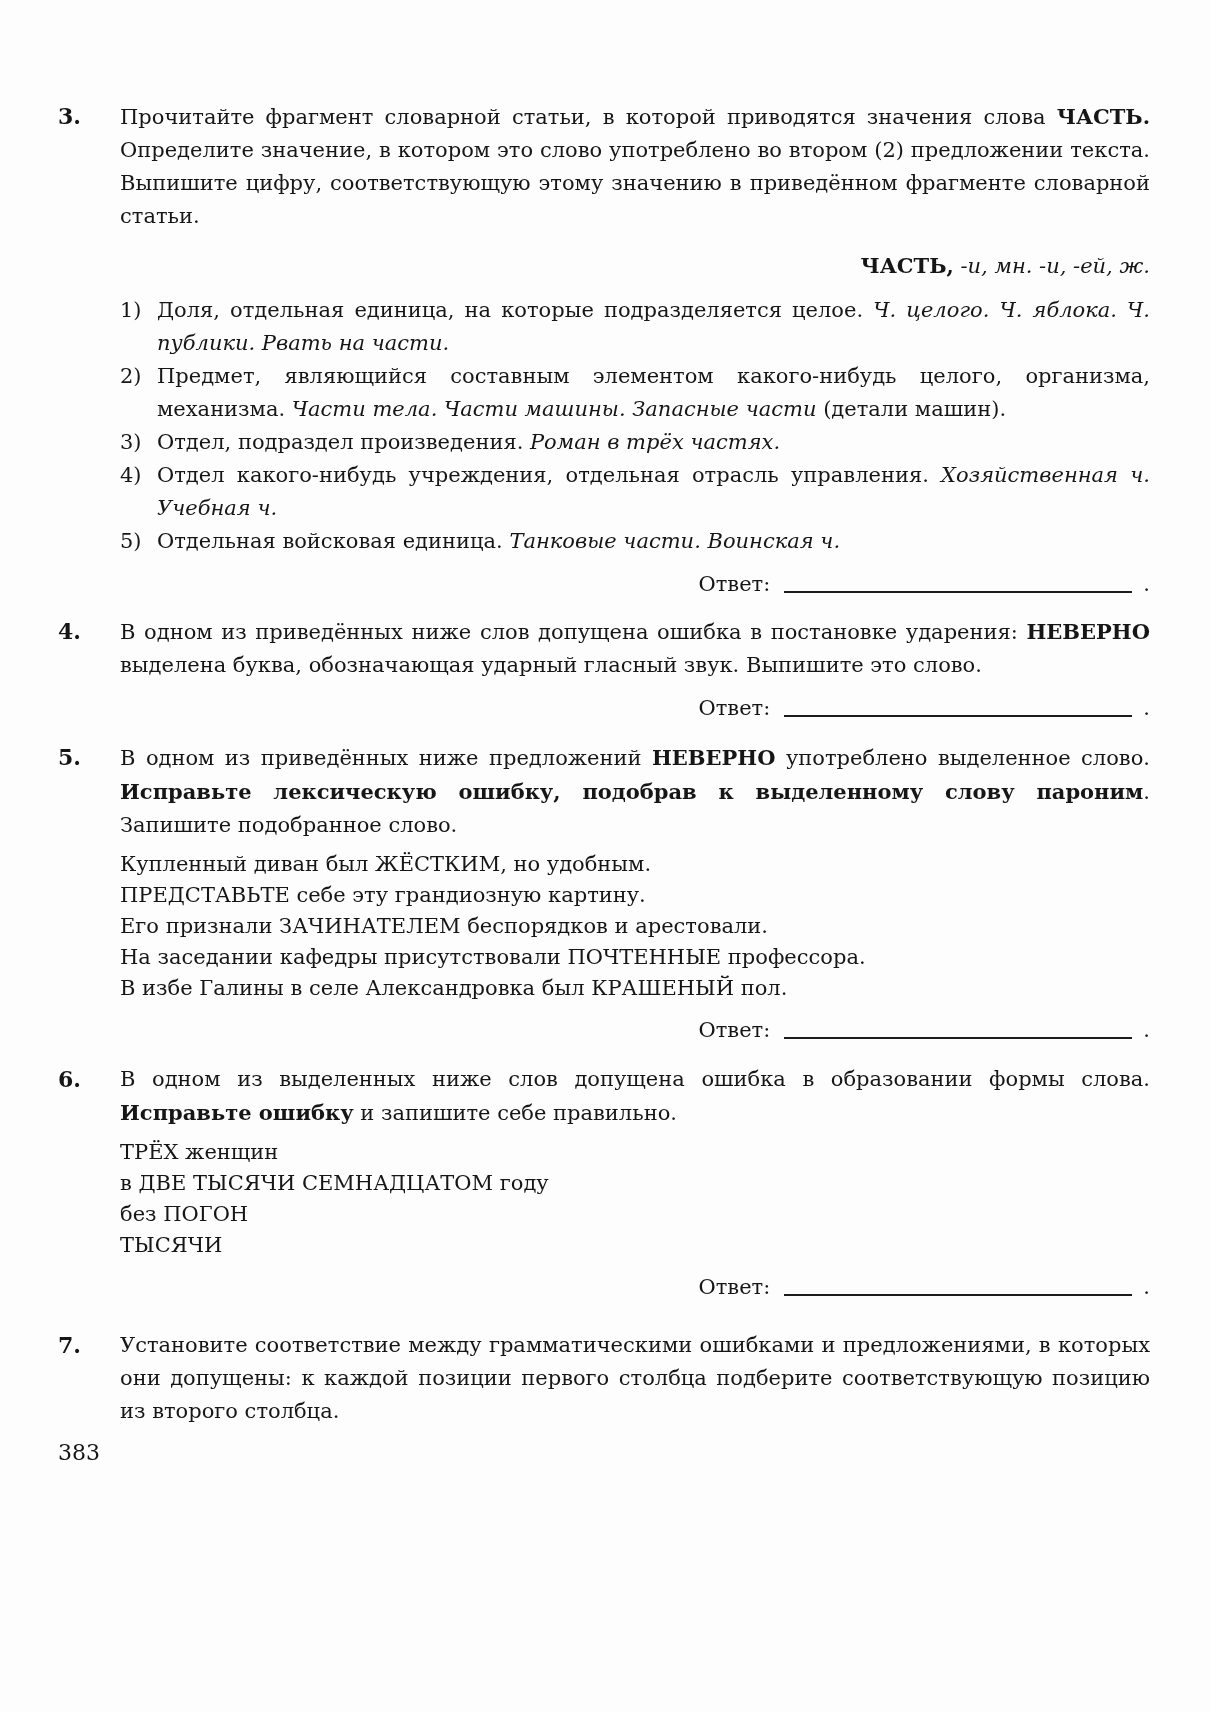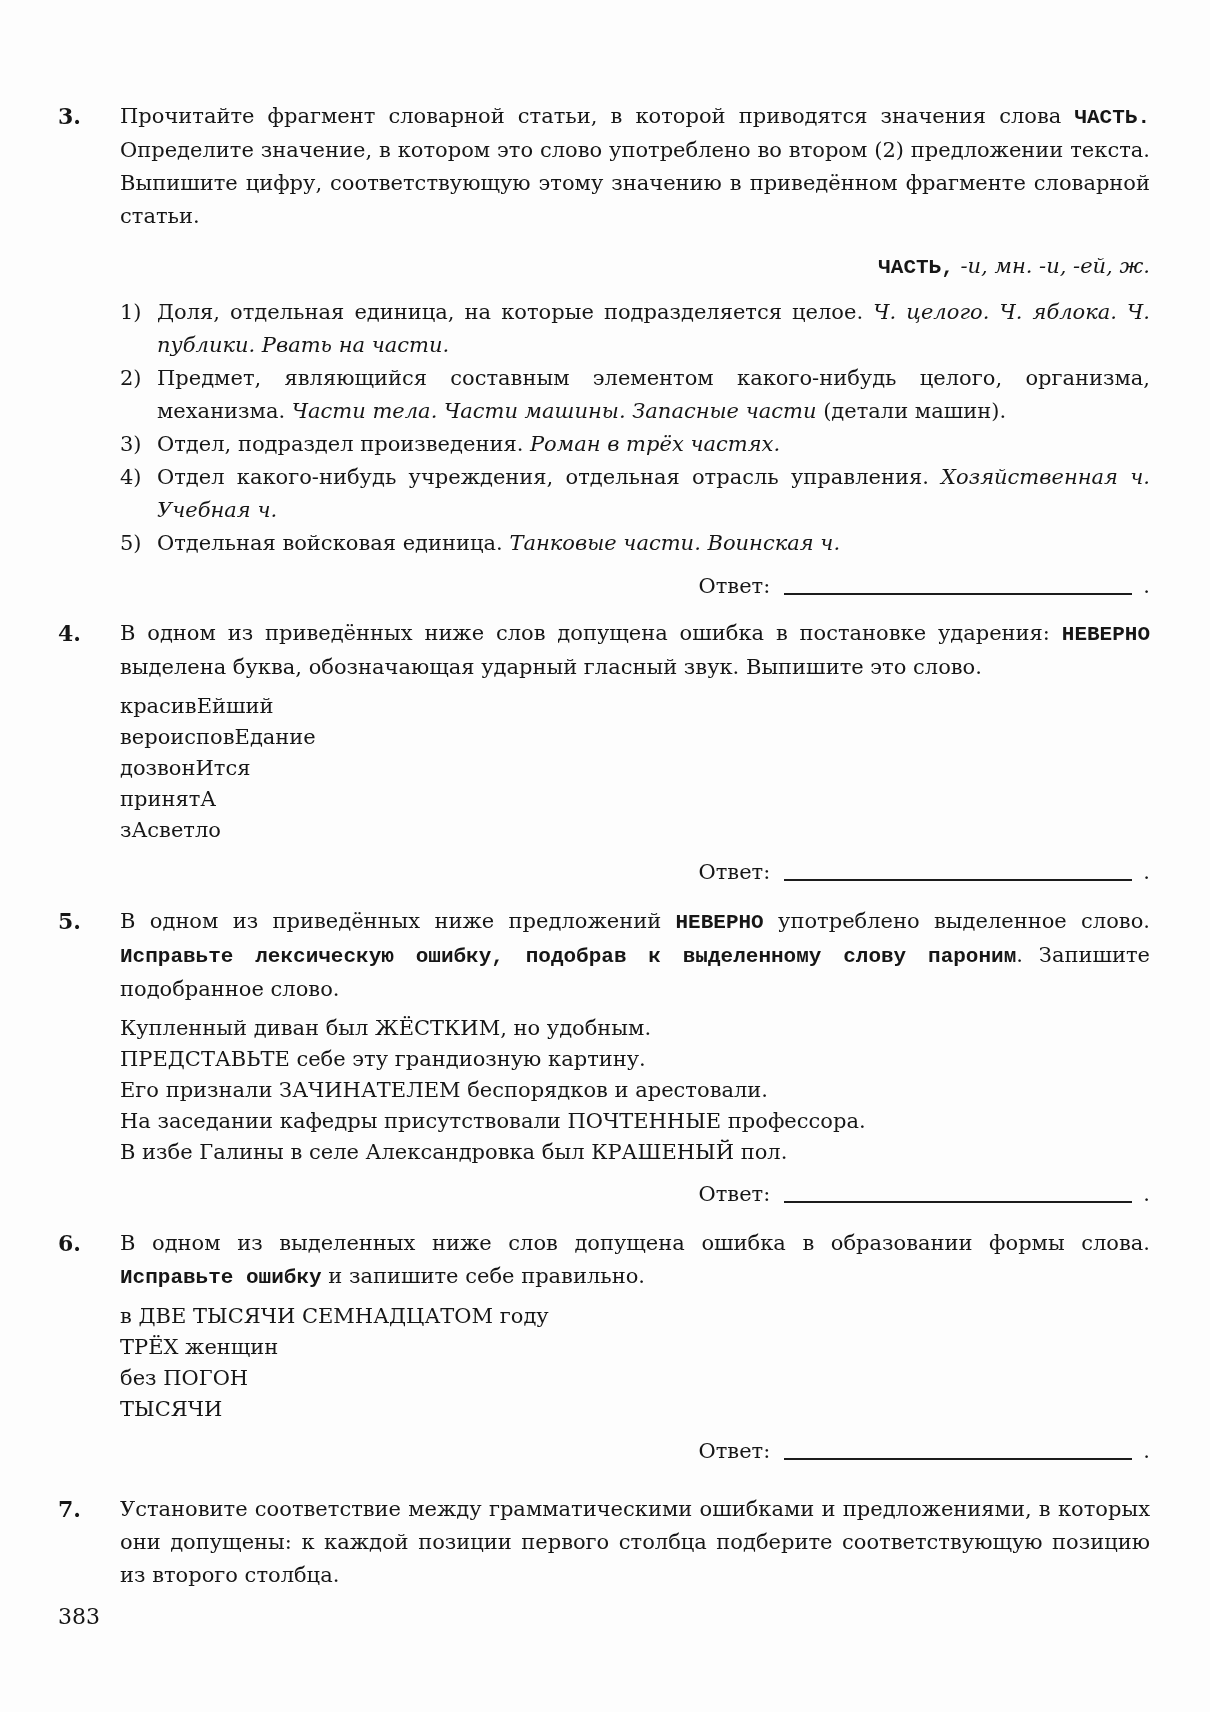--- a/index.html
+++ b/index.html
@@ -34,21 +34,21 @@
   .qbody {
     flex: 0 0 1030px;
     max-width: 1030px;
   }
   .statement {
     margin: 0;
     font-size: 21px;
     line-height: 33px;
     text-align: justify;
   }
-  .b { font-weight: bold; font-family: Liberation Mono, monospace; }
+  .b { font-weight: bold; }
   .i { font-style: italic; }
   .dict-head {
     margin: 13px 0 0 0;
     font-size: 21px;
     line-height: 40px;
     text-align: right;
   }
   .senses {
     margin: 8px 0 0 0;
   }
@@ -117,27 +117,20 @@
             <div class="sense"><span class="marker">4)</span><span>Отдел какого-нибудь учреждения, отдельная отрасль управления. </span><span class="i">Хозяйственная ч. Учебная ч.</span></div>
             <div class="sense"><span class="marker">5)</span><span>Отдельная войсковая единица. </span><span class="i">Танковые части. Воинская ч.</span></div>
           </div>
           <div class="answer-line"><span class="answer-label">Ответ:</span><span class="answer-blank"></span><span class="answer-period">.</span></div>
         </div>
       </section>
       <section class="question q-gap-sm">
         <div class="qnum">4.</div>
         <div class="qbody">
           <p class="statement"><span>В одном из приведённых ниже слов допущена ошибка в постановке ударения: </span><span class="b ">НЕВЕРНО</span><span> выделена буква, обозначающая ударный гласный звук. Выпишите это слово.</span></p>
-          <div class="options">
-            <div class="option">красивЕйший</div>
-            <div class="option">вероисповЕдание</div>
-            <div class="option">дозвонИтся</div>
-            <div class="option">принятА</div>
-            <div class="option">зАсветло</div>
-          </div>
           <div class="answer-line"><span class="answer-label">Ответ:</span><span class="answer-blank"></span><span class="answer-period">.</span></div>
         </div>
       </section>
       <section class="question q-gap-md">
         <div class="qnum">5.</div>
         <div class="qbody">
           <p class="statement"><span>В одном из приведённых ниже предложений </span><span class="b ">НЕВЕРНО</span><span> употреблено выделенное слово. </span><span class="b ">Исправьте лексическую ошибку, подобрав к выделенному слову пароним</span><span>. Запишите подобранное слово.</span></p>
           <div class="options">
             <div class="option">Купленный диван был ЖЁСТКИМ, но удобным.</div>
             <div class="option">ПРЕДСТАВЬТЕ себе эту грандиозную картину.</div>
@@ -146,22 +139,22 @@
             <div class="option">В избе Галины в селе Александровка был КРАШЕНЫЙ пол.</div>
           </div>
           <div class="answer-line"><span class="answer-label">Ответ:</span><span class="answer-blank"></span><span class="answer-period">.</span></div>
         </div>
       </section>
       <section class="question q-gap-md">
         <div class="qnum">6.</div>
         <div class="qbody">
           <p class="statement"><span>В одном из выделенных ниже слов допущена ошибка в образовании формы слова. </span><span class="b ">Исправьте ошибку</span><span> и запишите себе правильно.</span></p>
           <div class="options">
+            <div class="option">ТРЁХ женщин</div>
             <div class="option">в ДВЕ ТЫСЯЧИ СЕМНАДЦАТОМ году</div>
-            <div class="option">ТРЁХ женщин</div>
             <div class="option">без ПОГОН</div>
             <div class="option">ТЫСЯЧИ</div>
           </div>
           <div class="answer-line"><span class="answer-label">Ответ:</span><span class="answer-blank"></span><span class="answer-period">.</span></div>
         </div>
       </section>
       <section class="question q-gap-lg">
         <div class="qnum">7.</div>
         <div class="qbody">
           <p class="statement"><span>Установите соответствие между грамматическими ошибками и предложениями, в которых они допущены: к каждой позиции первого столбца подберите соответствующую позицию из второго столбца.</span></p>

